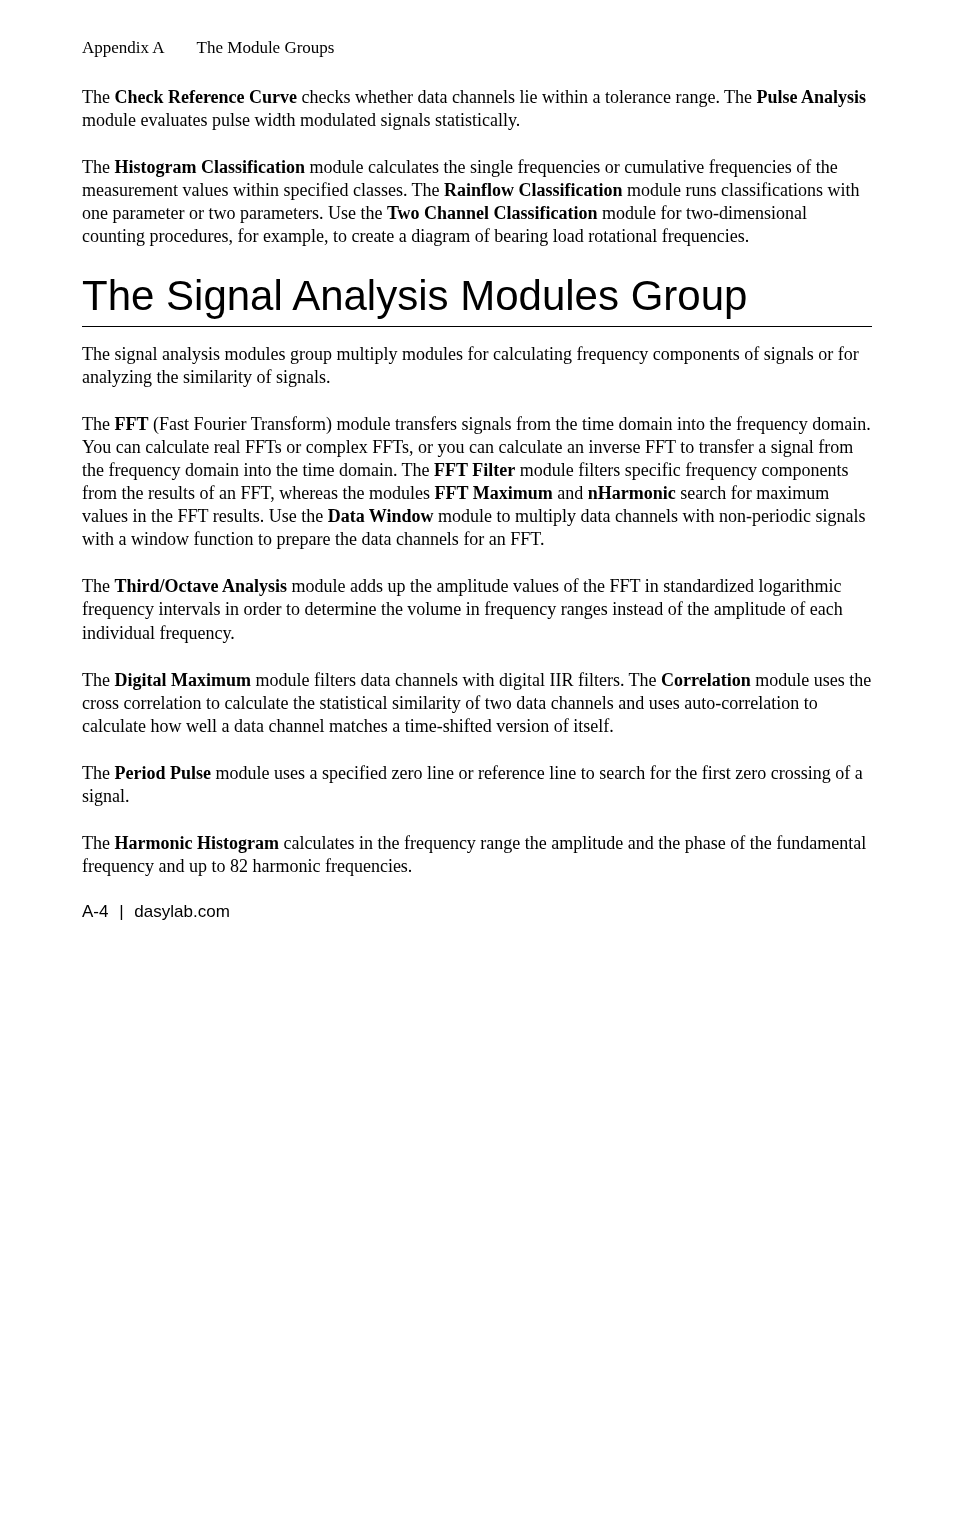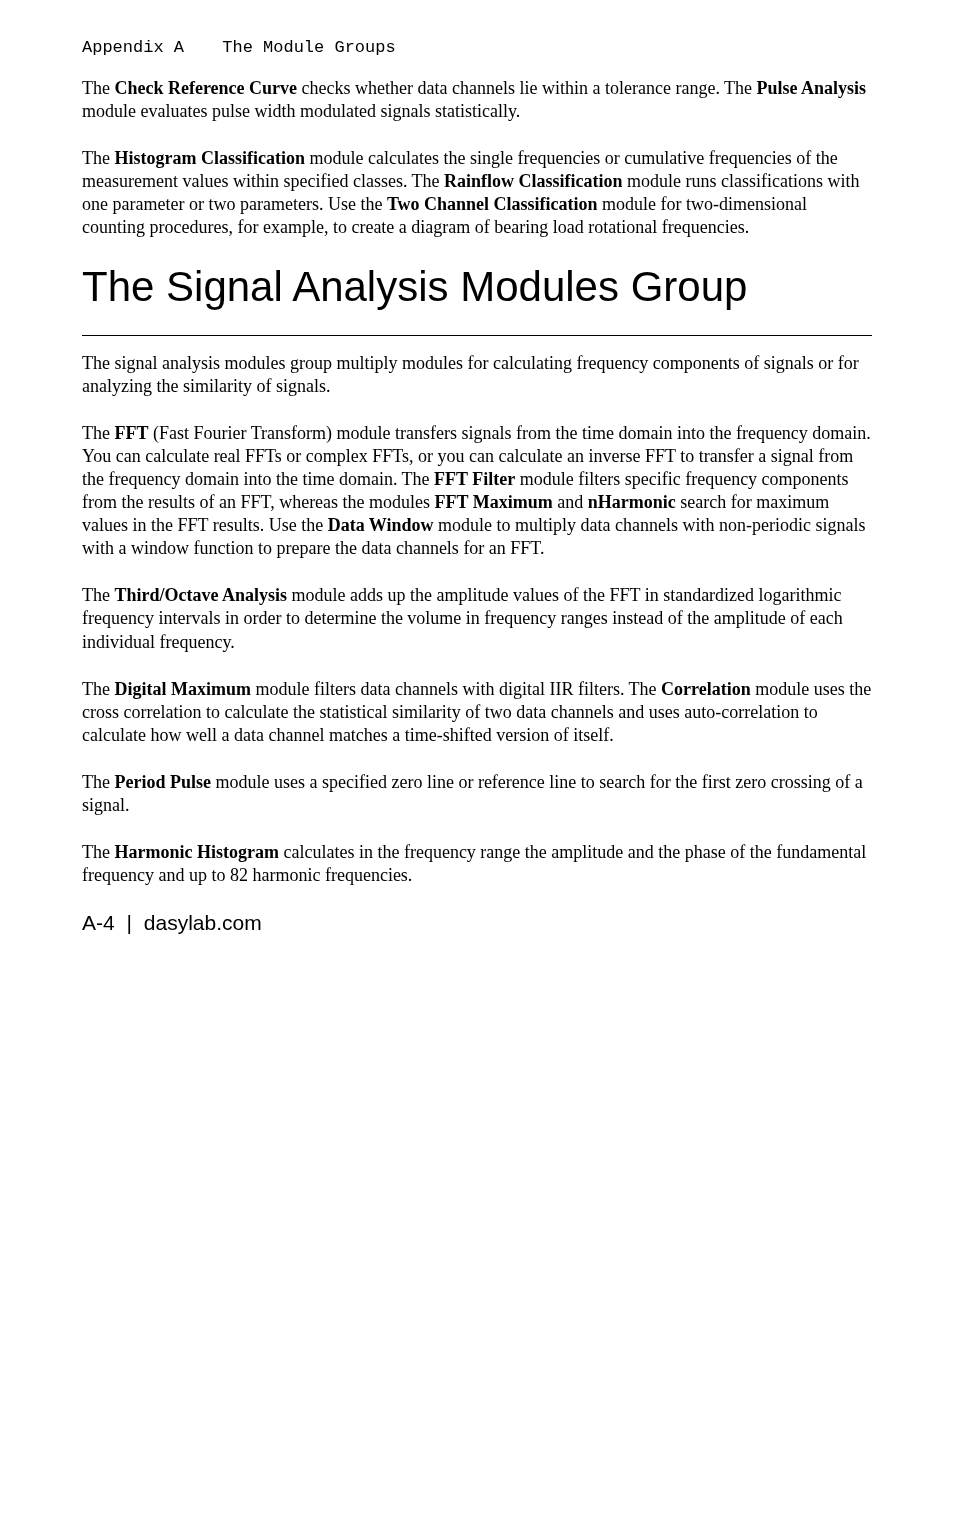--- a/index.html
+++ b/index.html
@@ -5,44 +5,44 @@
   * { margin: 0; padding: 0; box-sizing: border-box; }
   body {
     width: 954px;
     height: 1523px;
     background: #fff;
     font-family: "Times New Roman", Times, serif;
     color: #000;
     padding: 38px 82px 0 82px;
   }
   .header {
-    font-family: Liberation Mono, monospace;
+    font-family: Liberation Serif, serif;
     font-size: 17px;
     color: #000;
-    margin-bottom: 20px;
+    margin-bottom: 28px;
   }
   .header-appendix { display: inline-block; margin-right: 28px; }
   .para {
     font-size: 18px;
     line-height: 1.28;
     margin-bottom: 24px;
   }
   .para b { font-weight: bold; }
   h1.section-title {
     font-family: Helvetica, Arial, sans-serif;
     font-weight: 400;
     font-size: 42px;
     border-bottom: 1px solid #000;
-    padding-bottom: 24px;
+    padding-bottom: 6px;
     margin-top: 18px;
     margin-bottom: 16px;
   }
   .footer {
     font-family: Helvetica, Arial, sans-serif;
-    font-size: 21px;
+    font-size: 17px;
     margin-top: 12px;
   }
   .footer-sep { margin: 0 6px; color: #000; }
 </style>
 </head>
 <body>
 
 <div class="header">
   <span class="header-appendix">Appendix A</span>
   <span>The Module Groups</span>

